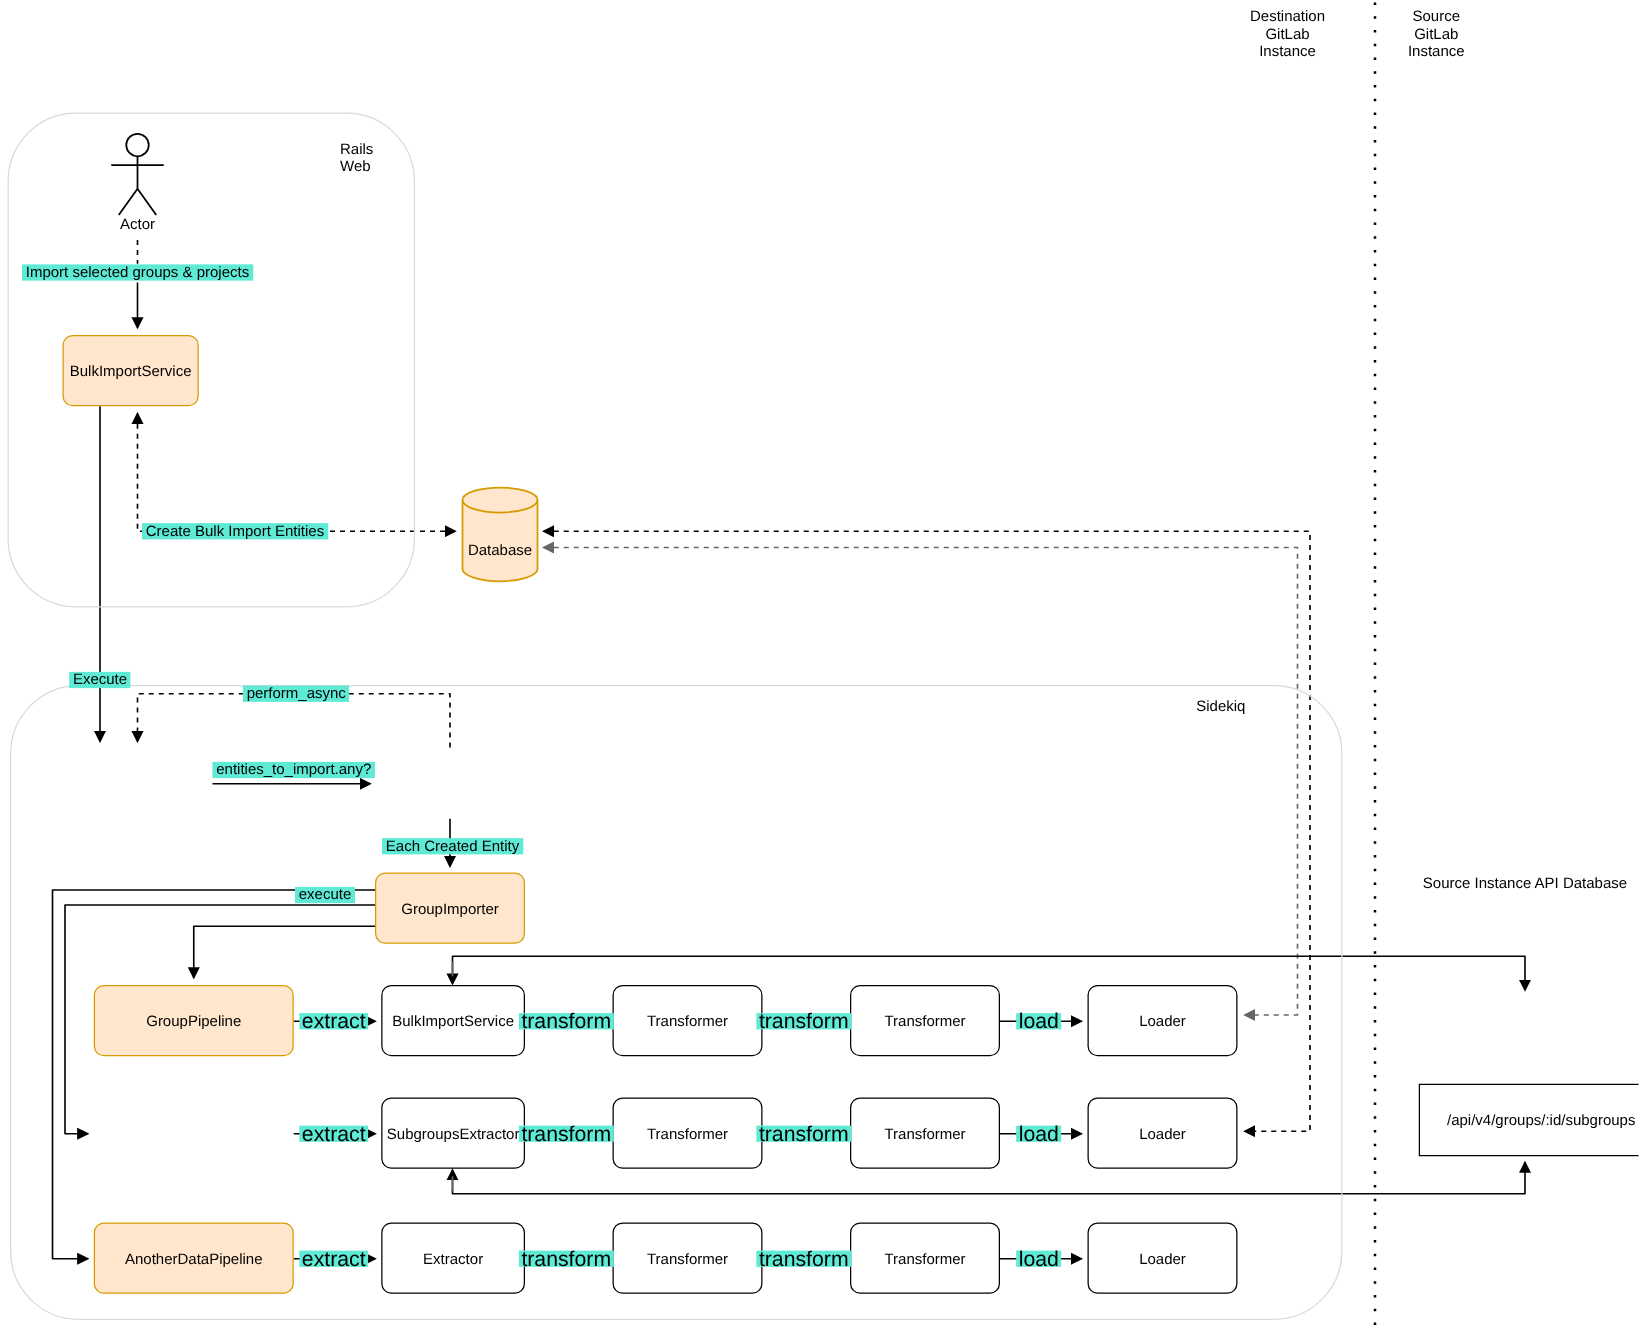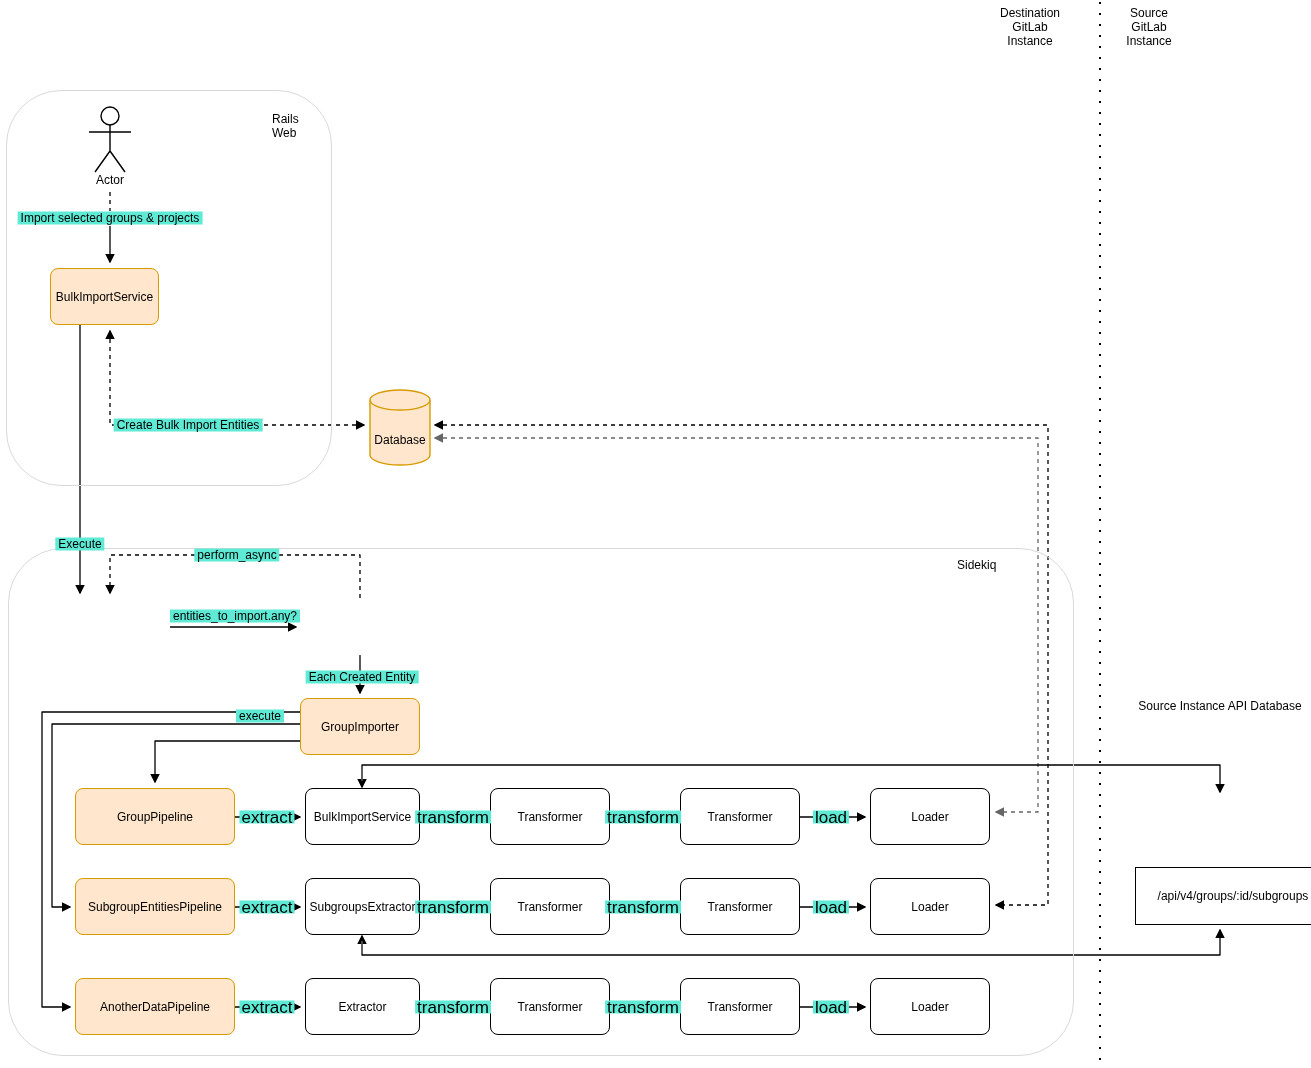--- a/index.html
+++ b/index.html
@@ -135,21 +135,20 @@
   <div class="node naked" style="left:362px;top:430px;width:76px;height:20px">Database</div>
 
   <div class="node orange" style="left:300px;top:698px;width:120px;height:57px">GroupImporter</div>
 
   <div class="node orange" style="left:75px;top:788px;width:160px;height:57px">GroupPipeline</div>
   <div class="node" style="left:305px;top:788px;width:115px;height:57px">BulkImportService</div>
   <div class="node" style="left:490px;top:788px;width:120px;height:57px">Transformer</div>
   <div class="node" style="left:680px;top:788px;width:120px;height:57px">Transformer</div>
   <div class="node" style="left:870px;top:788px;width:120px;height:57px">Loader</div>
 
-  <div class="node orange" style="left:75px;top:878px;width:160px;height:57px">SubgroupEntitiesPipeline</div>
   <div class="node" style="left:305px;top:878px;width:115px;height:57px">SubgroupsExtractor</div>
   <div class="node" style="left:490px;top:878px;width:120px;height:57px">Transformer</div>
   <div class="node" style="left:680px;top:878px;width:120px;height:57px">Transformer</div>
   <div class="node" style="left:870px;top:878px;width:120px;height:57px">Loader</div>
 
   <div class="node" style="left:305px;top:978px;width:115px;height:57px">Extractor</div>
   <div class="node orange" style="left:75px;top:978px;width:160px;height:57px">AnotherDataPipeline</div>
   <div class="node" style="left:490px;top:978px;width:120px;height:57px">Transformer</div>
   <div class="node" style="left:680px;top:978px;width:120px;height:57px">Transformer</div>
   <div class="node" style="left:870px;top:978px;width:120px;height:57px">Loader</div>

